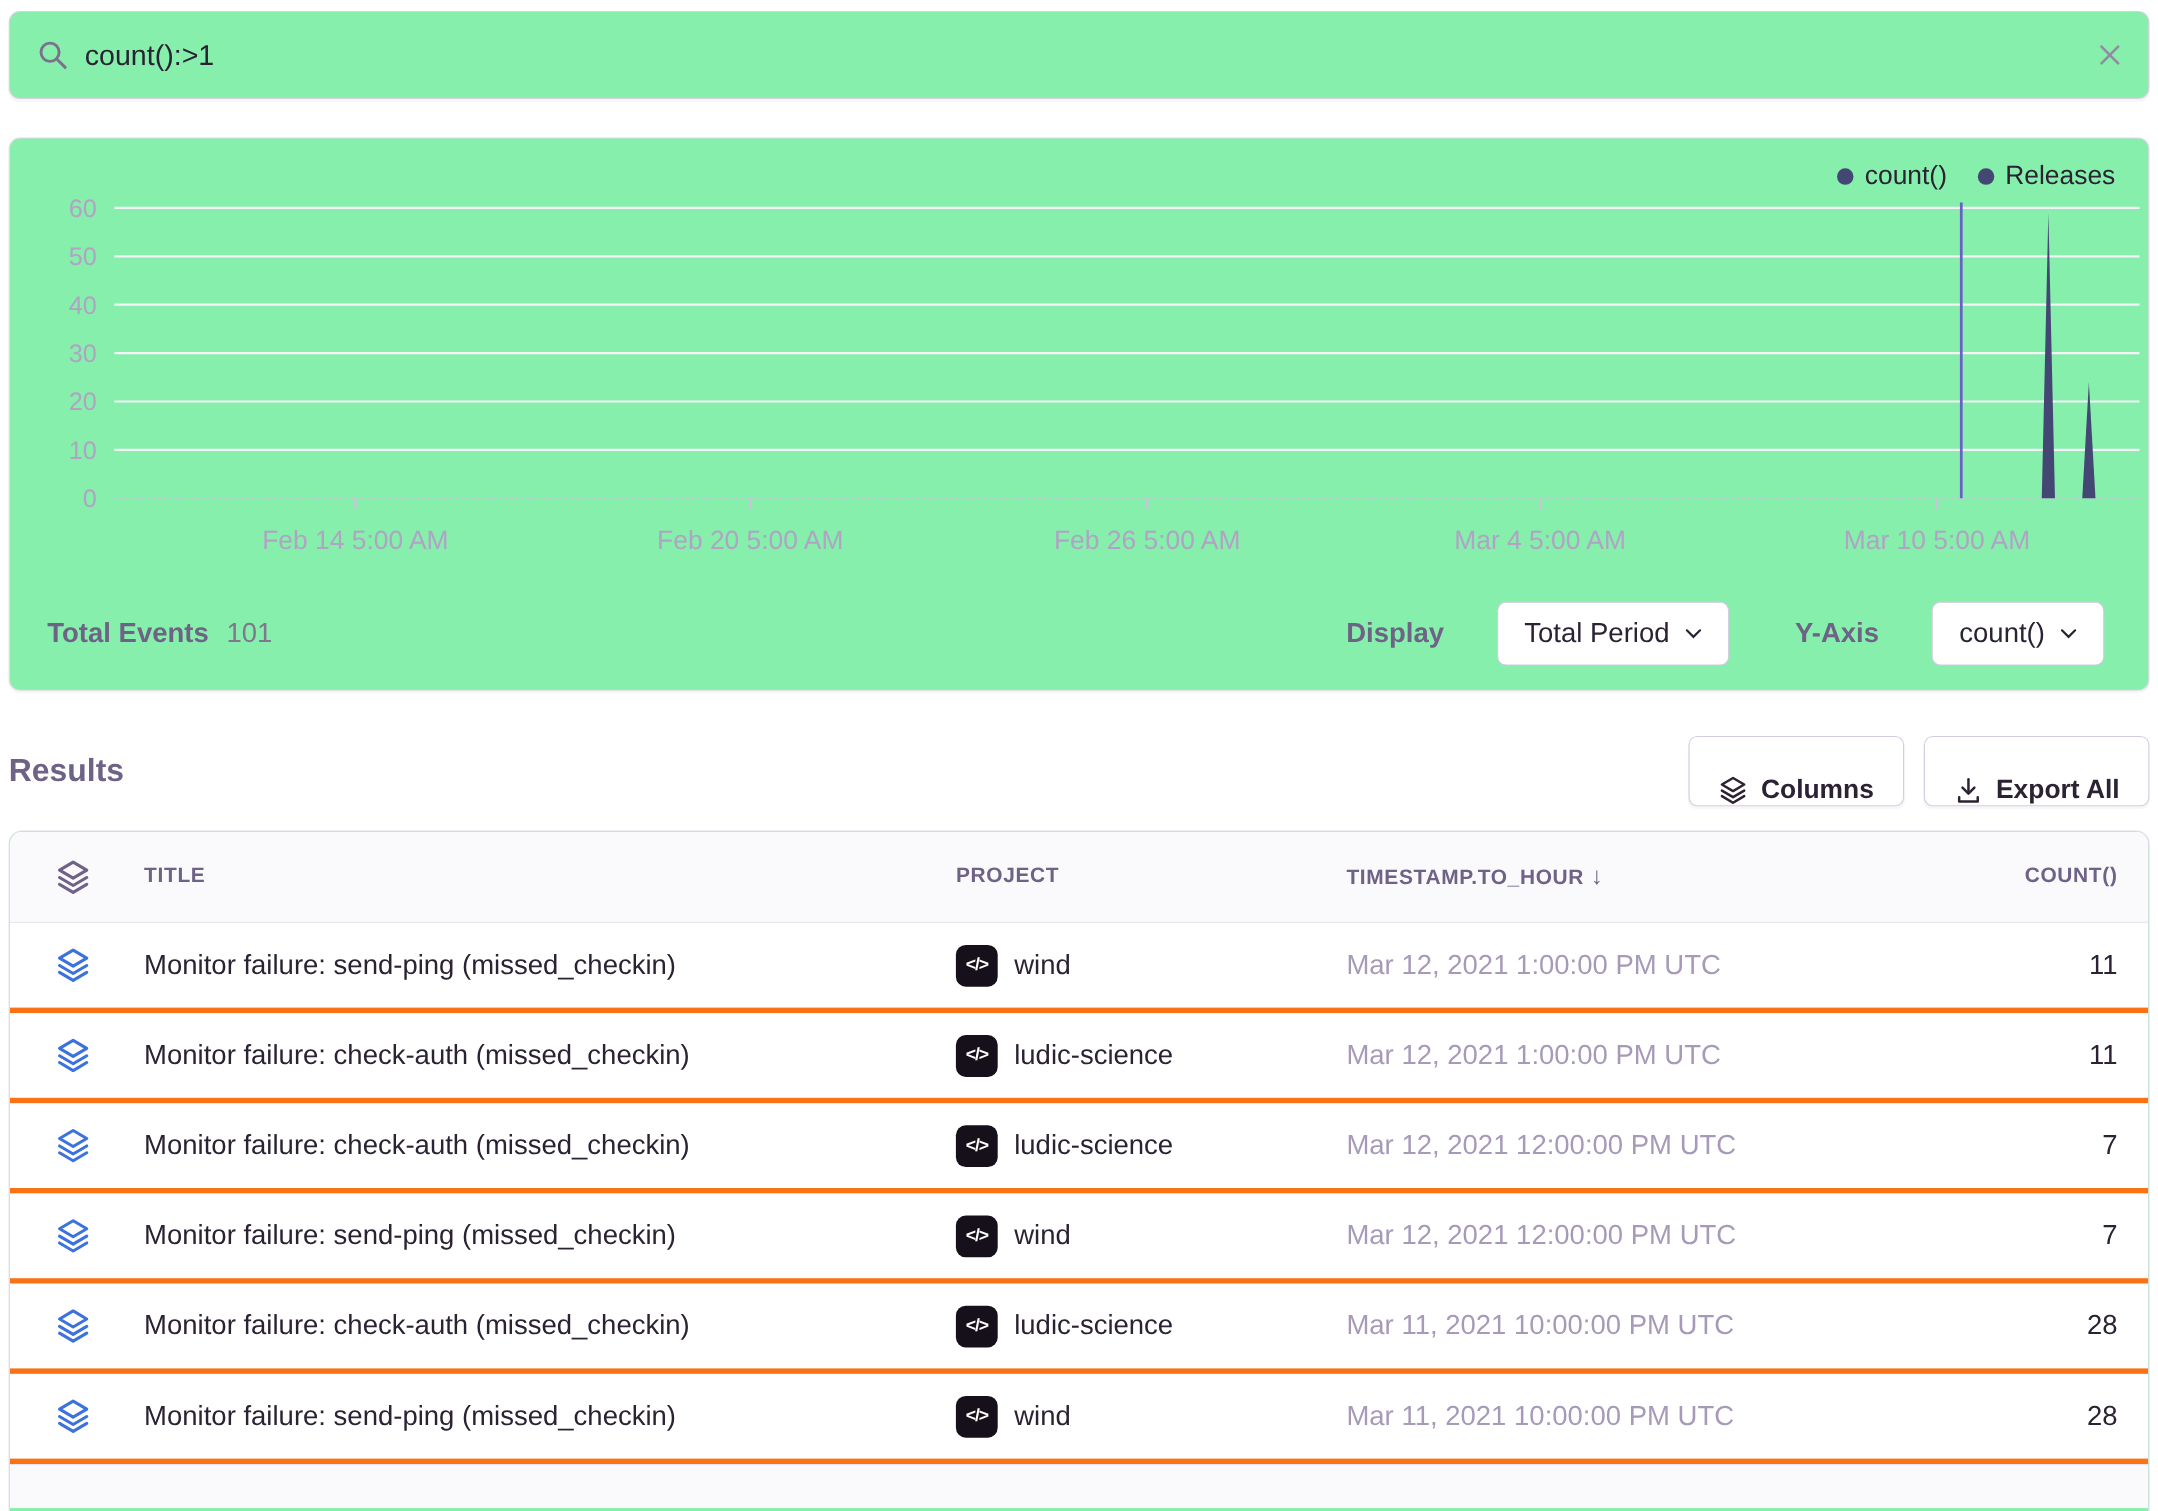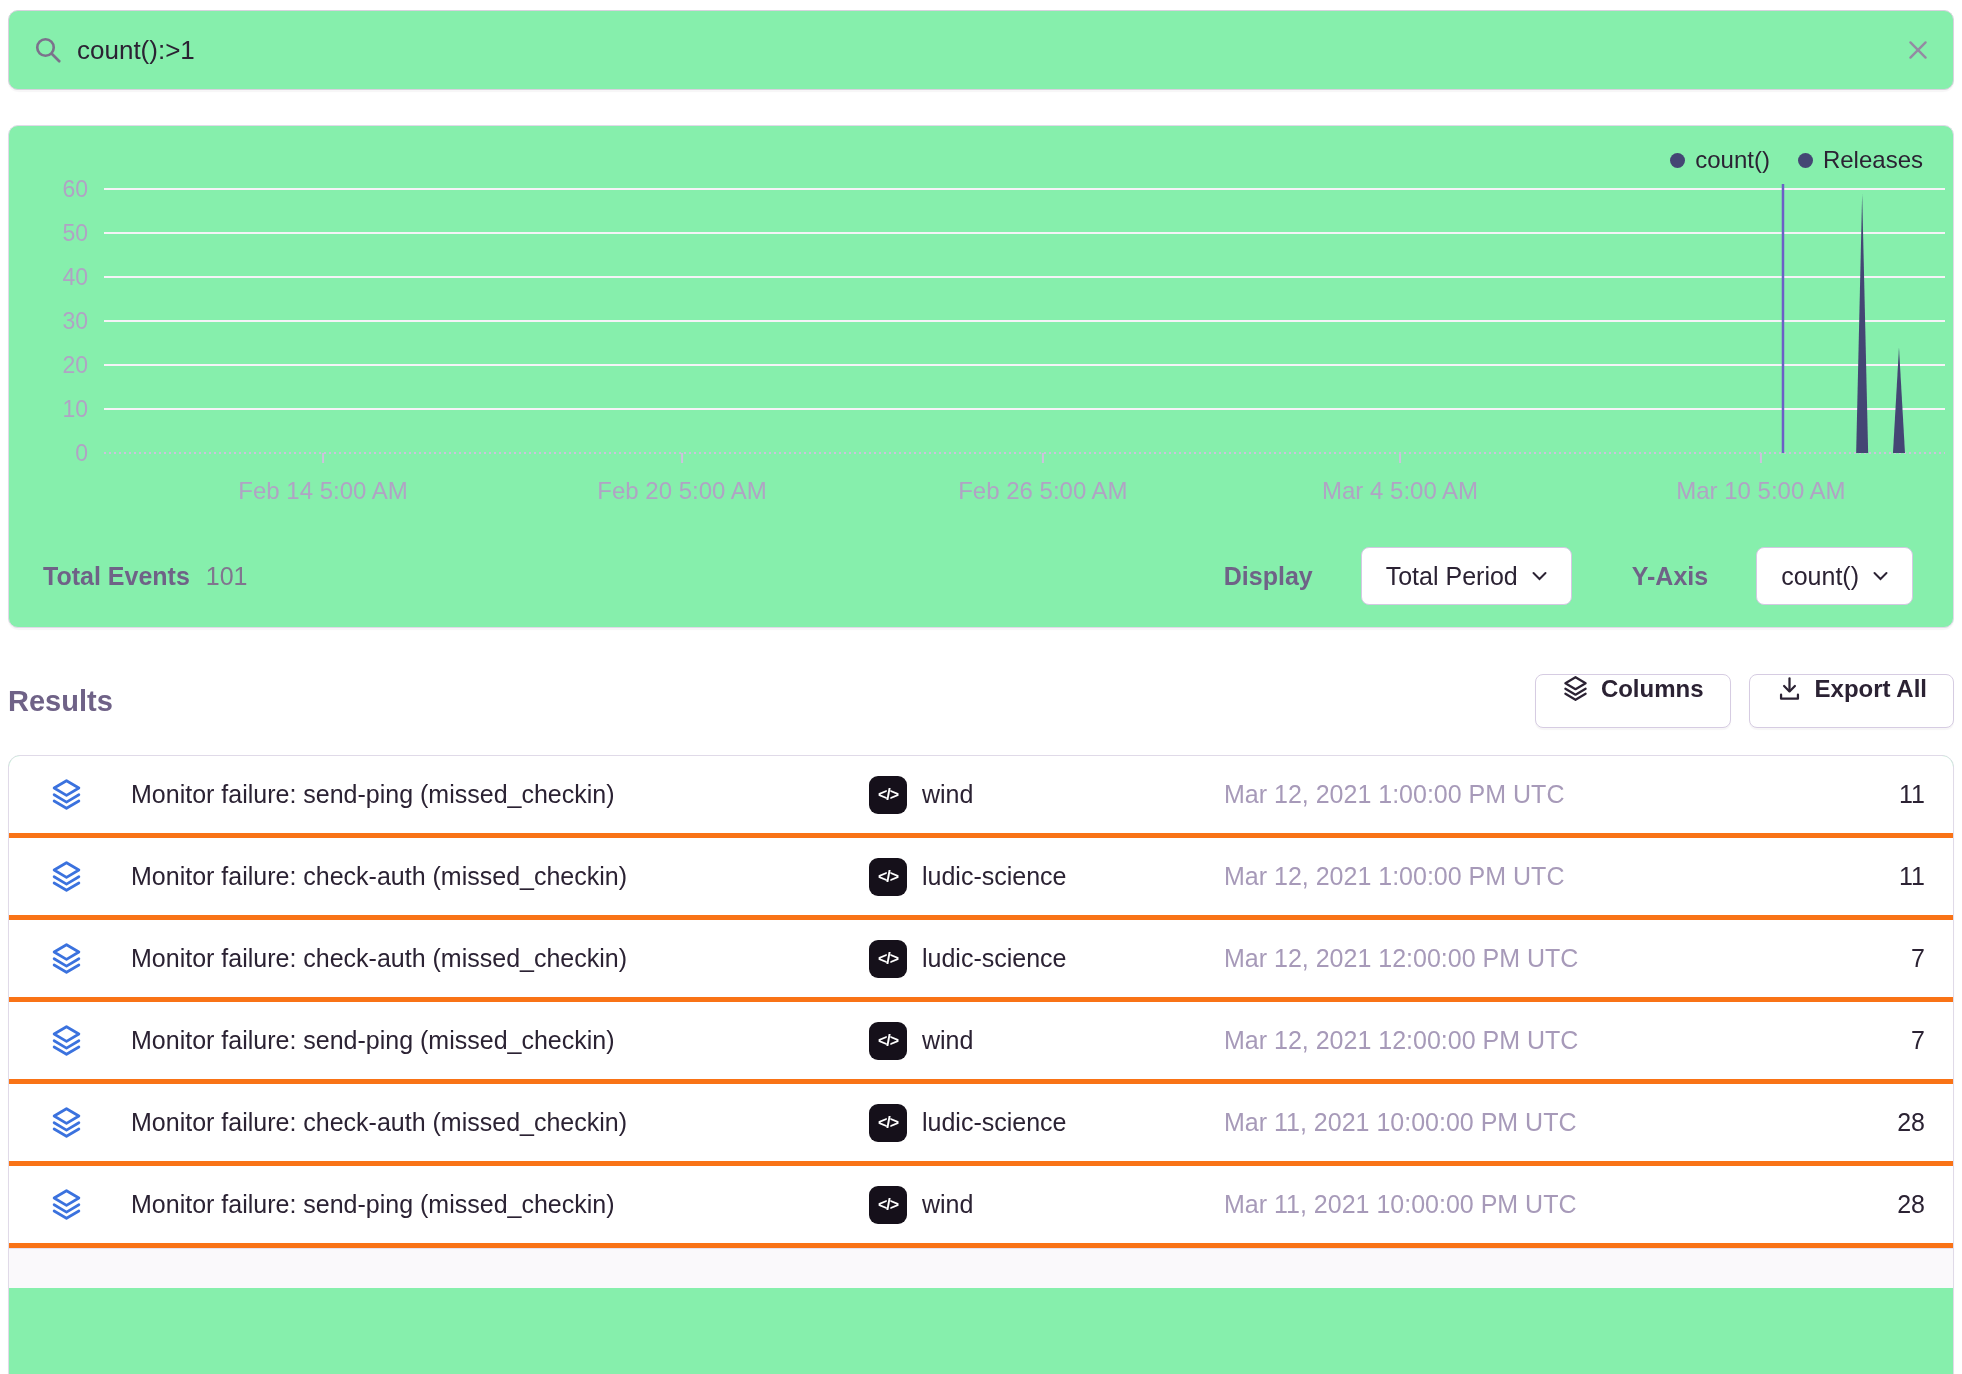--- a/index.html
+++ b/index.html
@@ -30,21 +30,21 @@
   .footer-right .group-gap { width:16px; }
   .dropdown { display:flex; align-items:center; gap:14px; height:58px; padding:0 24px;
     border:1.5px solid #d3c8e2; border-radius:8px; background:#fff; font-size:25px; font-weight:500;
     color:#2b2233; cursor:pointer;margin-left:26px; }
 
   
   #results-bar { position:absolute; top:668px; left:8px; right:8px; height:66px;
     display:flex; align-items:center; justify-content:space-between; }
   #results-heading { font-size:29px; font-weight:700; color:#6f6287; }
   .btn-row { display:flex; gap:18px; }
-  .btn { display:flex; align-items:flex-start; gap:12px; height:54px; padding:0 26px;
+  .btn { display:flex; align-items:flex-end; gap:12px; height:64px; padding:0 26px;
     background:#fff; border:1.5px solid #d6cce2; border-radius:8px; font-size:24px; font-weight:700;
     color:#2b2233; cursor:pointer; box-shadow:0 2px 1px rgba(43,34,51,0.04); }
 
   
   #tablepanel { top:755px; height:660px; overflow:hidden; border-radius:12px; }
   .grid-row { display:grid; grid-template-columns:122px 738px 355px 500px 1fr;
     align-items:center; padding-right:28px; }
   #table-header { height:83px; background:#faf9fb; border-bottom:1px solid #e8e2ee;
     color:#6f6287; font-weight:700; font-size:19px; letter-spacing:0.6px; }
   #table-header .hicon { justify-self:start; margin-left:41px; }
@@ -163,20 +163,31 @@
         <path d="M12 3 V14"></path>
           <path d="M7.2 9.8 L12 14.6 L16.8 9.8"></path>
           <path d="M4.5 17.5 V21 H19.5 V17.5"></path>
       </svg>
       <span>Export All</span>
     </button>
   </div>
 </div>
 
 <div class="panel" id="tablepanel">
+  <div class="grid-row" id="table-header">
+    <svg class="icon hicon" width="33" height="33" viewBox="0 0 24 24" fill="none" stroke="#6f6287" stroke-width="2" stroke-linejoin="round" stroke-linecap="round">
+      <path d="M12 2 L21 7.3 L12 12.6 L3 7.3 Z"></path>
+        <path d="M3 12.2 L12 17.5 L21 12.2"></path>
+        <path d="M3 16.7 L12 22 L21 16.7"></path>
+    </svg>
+    <div class="hcell"><span>TITLE</span></div>
+    <div class="hcell"><span>PROJECT</span></div>
+    <div class="hcell"><span>TIMESTAMP.TO_HOUR</span><span class="sort-arrow">↓</span></div>
+    <div class="hcell right"><span>COUNT()</span></div>
+  </div>
   <div id="table-body">
   <div class="grid-row trow">
     <svg class="icon ricon" width="33" height="33" viewBox="0 0 24 24" fill="none" stroke="#3b72de" stroke-width="2" stroke-linejoin="round" stroke-linecap="round">
       <path d="M12 2 L21 7.3 L12 12.6 L3 7.3 Z"></path>
           <path d="M3 12.2 L12 17.5 L21 12.2"></path>
           <path d="M3 16.7 L12 22 L21 16.7"></path>
     </svg>
     <div class="cell-title">Monitor failure: send-ping (missed_checkin)</div>
     <div class="cell-project">
       <span class="proj-badge">&lt;/&gt;</span>

